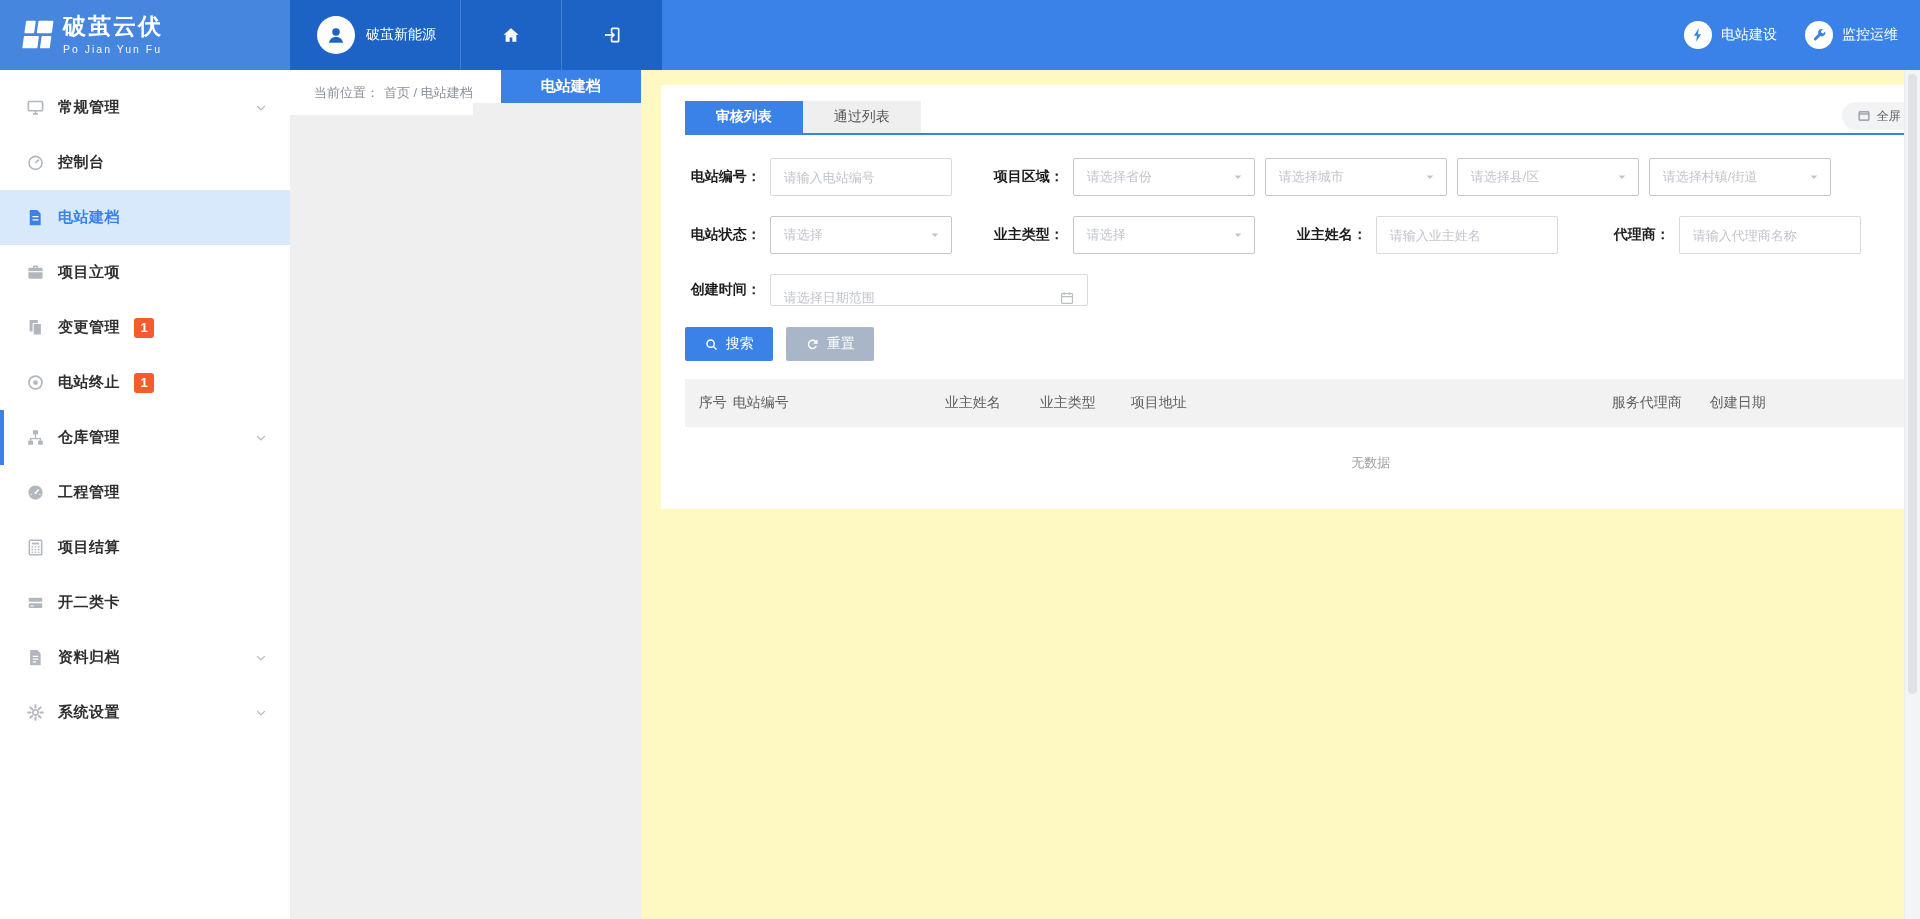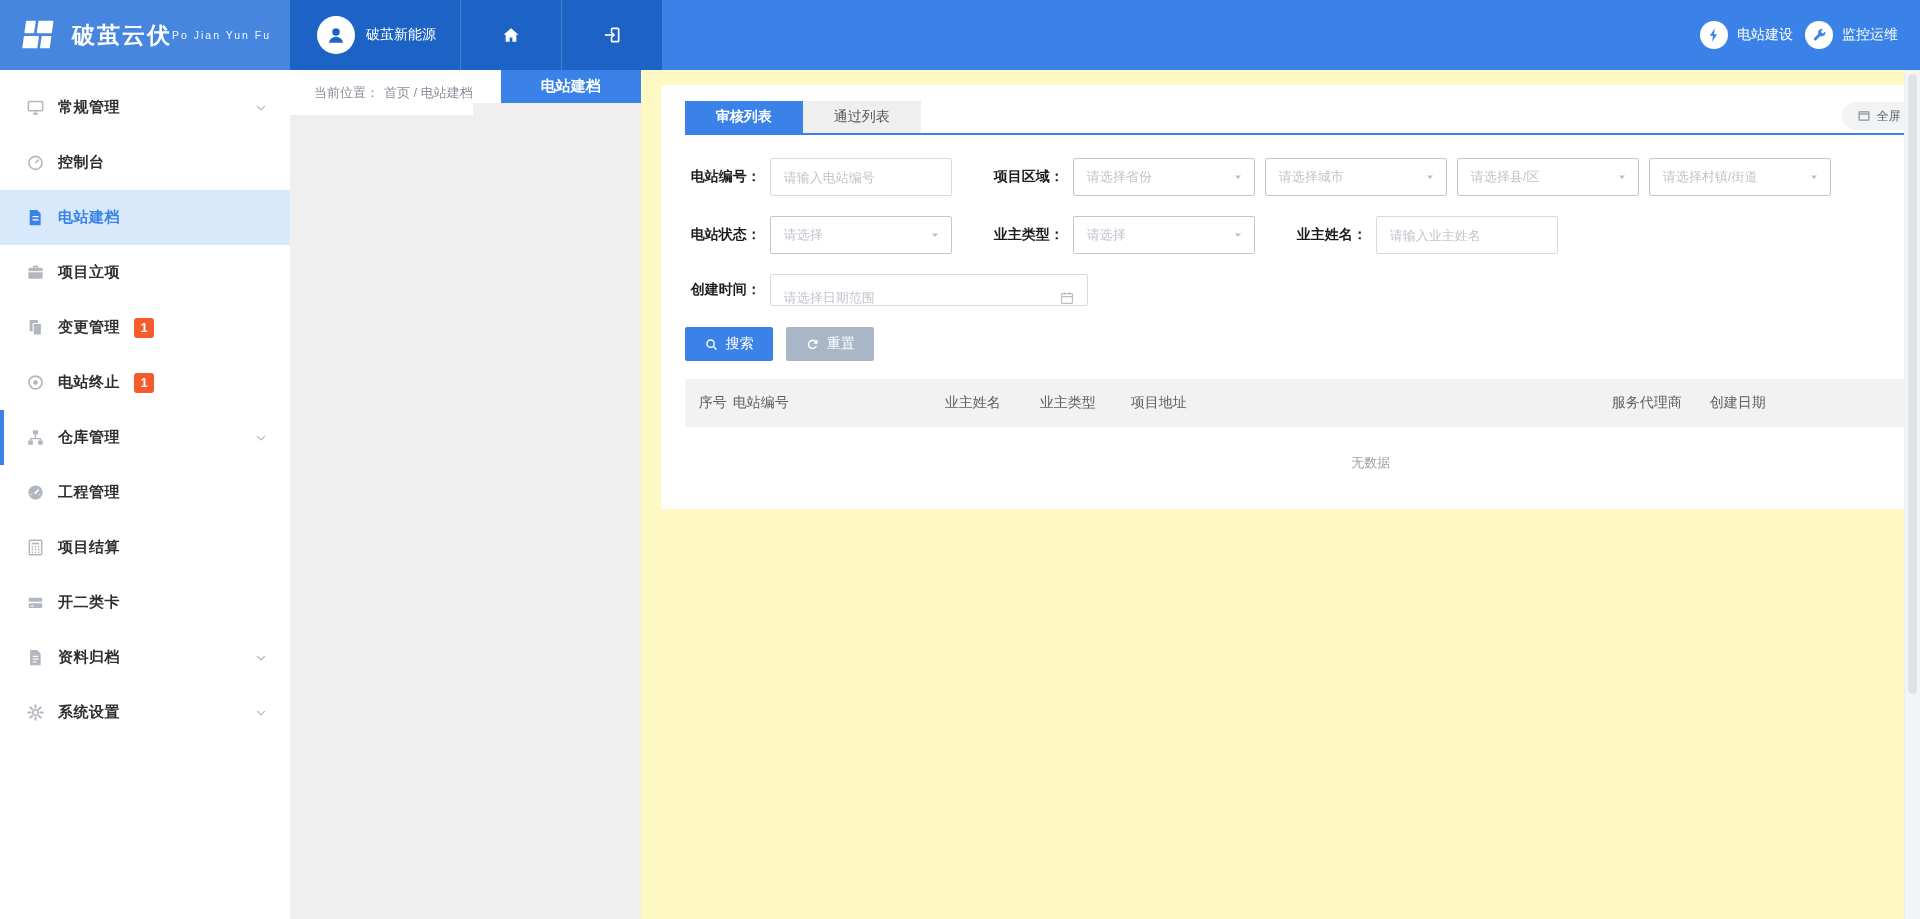--- a/index.html
+++ b/index.html
@@ -9,29 +9,29 @@
   
   .icn{display:inline-flex;align-items:center;justify-content:center;flex:none}
   .icn svg{width:100%;height:100%;display:block}.i13{width:13px;height:13px}.i14{width:14px;height:14px}
   .i15{width:15px;height:15px}.i16{width:16px;height:16px}
   .i19{width:19px;height:19px}.i20{width:20px;height:20px}.i22{width:22px;height:22px}
 
   
   #header{height:70px;flex:none;display:flex;align-items:stretch;background:#3a82e8;color:#fff}
   .h-logo{width:290px;flex:none;background:#4686de;display:flex;align-items:center;padding-left:17px;box-sizing:border-box}
   .logo-mark{width:46px;height:38px;color:#fff}
-  .logo-text{margin-left:9px;display:flex;flex-direction:row}
+  .logo-text{display:flex;flex-direction:column}
   .logo-title{font-size:23px;font-weight:700;letter-spacing:2px;line-height:1}
   .logo-sub{font-size:10.5px;letter-spacing:2px;margin-top:5px;opacity:.95}
   .h-mid{display:flex;align-items:stretch;background:#1d63c6}
   .h-user{width:170px;display:flex;align-items:center;padding-left:27px;box-sizing:border-box;cursor:pointer}
   .avatar{width:38px;height:38px;border-radius:50%;background:#fff;color:#1d63c6;display:flex;align-items:center;justify-content:center}
   .h-user-name{margin-left:11px;font-size:14px;white-space:nowrap}
   .h-sq{width:100px;display:flex;align-items:center;justify-content:center;border-left:1px solid rgba(255,255,255,.18);cursor:pointer}
-  .h-right{margin-left:auto;display:flex;align-items:center;gap:12px;padding-right:22px}
+  .h-right{margin-left:auto;display:flex;align-items:center;gap:28px;padding-right:22px}
   .h-nav-item{display:flex;align-items:center;gap:9px;font-size:14px;cursor:pointer;white-space:nowrap}
   .h-nav-circle{width:28px;height:28px;border-radius:50%;background:#fff;color:#3a82e8;display:flex;align-items:center;justify-content:center}
 
   
   #pageBody{flex:1;display:flex;min-height:0}
   #sidebar{width:290px;flex:none;background:#fff;padding-top:10px;box-sizing:border-box}
   .sb-item{height:55px;display:flex;align-items:center;padding:0 22px 0 26px;cursor:pointer;position:relative;color:#2f2f2f}
   .sb-item .icn{color:#b2b6be}
   .sb-label{margin-left:13px;font-size:15px;font-weight:700;letter-spacing:.5px}
   .sb-item.active{background:#d7e9fb;color:#3a82e8}
@@ -413,20 +413,24 @@
                       <svg viewBox="0 0 24 24" fill="currentColor">
                         <path d="M6.5 9.5h11L12 15.5z"></path>
                       </svg>
                     </span>
                 </div>
               </div>
               <div class="fgroup">
                 <span class="flabel">业主姓名：</span>
                 <input class="f-input" placeholder="请输入业主姓名" style="">
               </div>
+              <div class="fgroup">
+                <span class="flabel">代理商：</span>
+                <input class="f-input" placeholder="请输入代理商名称" style="">
+              </div>
             </div>
 
             <div class="frow">
               <div class="fgroup">
                 <span class="flabel">创建时间：</span>
                 <div class="f-date">
                   <span class="ph">请选择日期范围</span>
                   <span class="icn i16">
                       <svg viewBox="0 0 24 24" fill="none" stroke="currentColor" stroke-width="1.8">
                         <rect x="3.8" y="5.5" width="16.4" height="14.5" rx="1.2"></rect>

